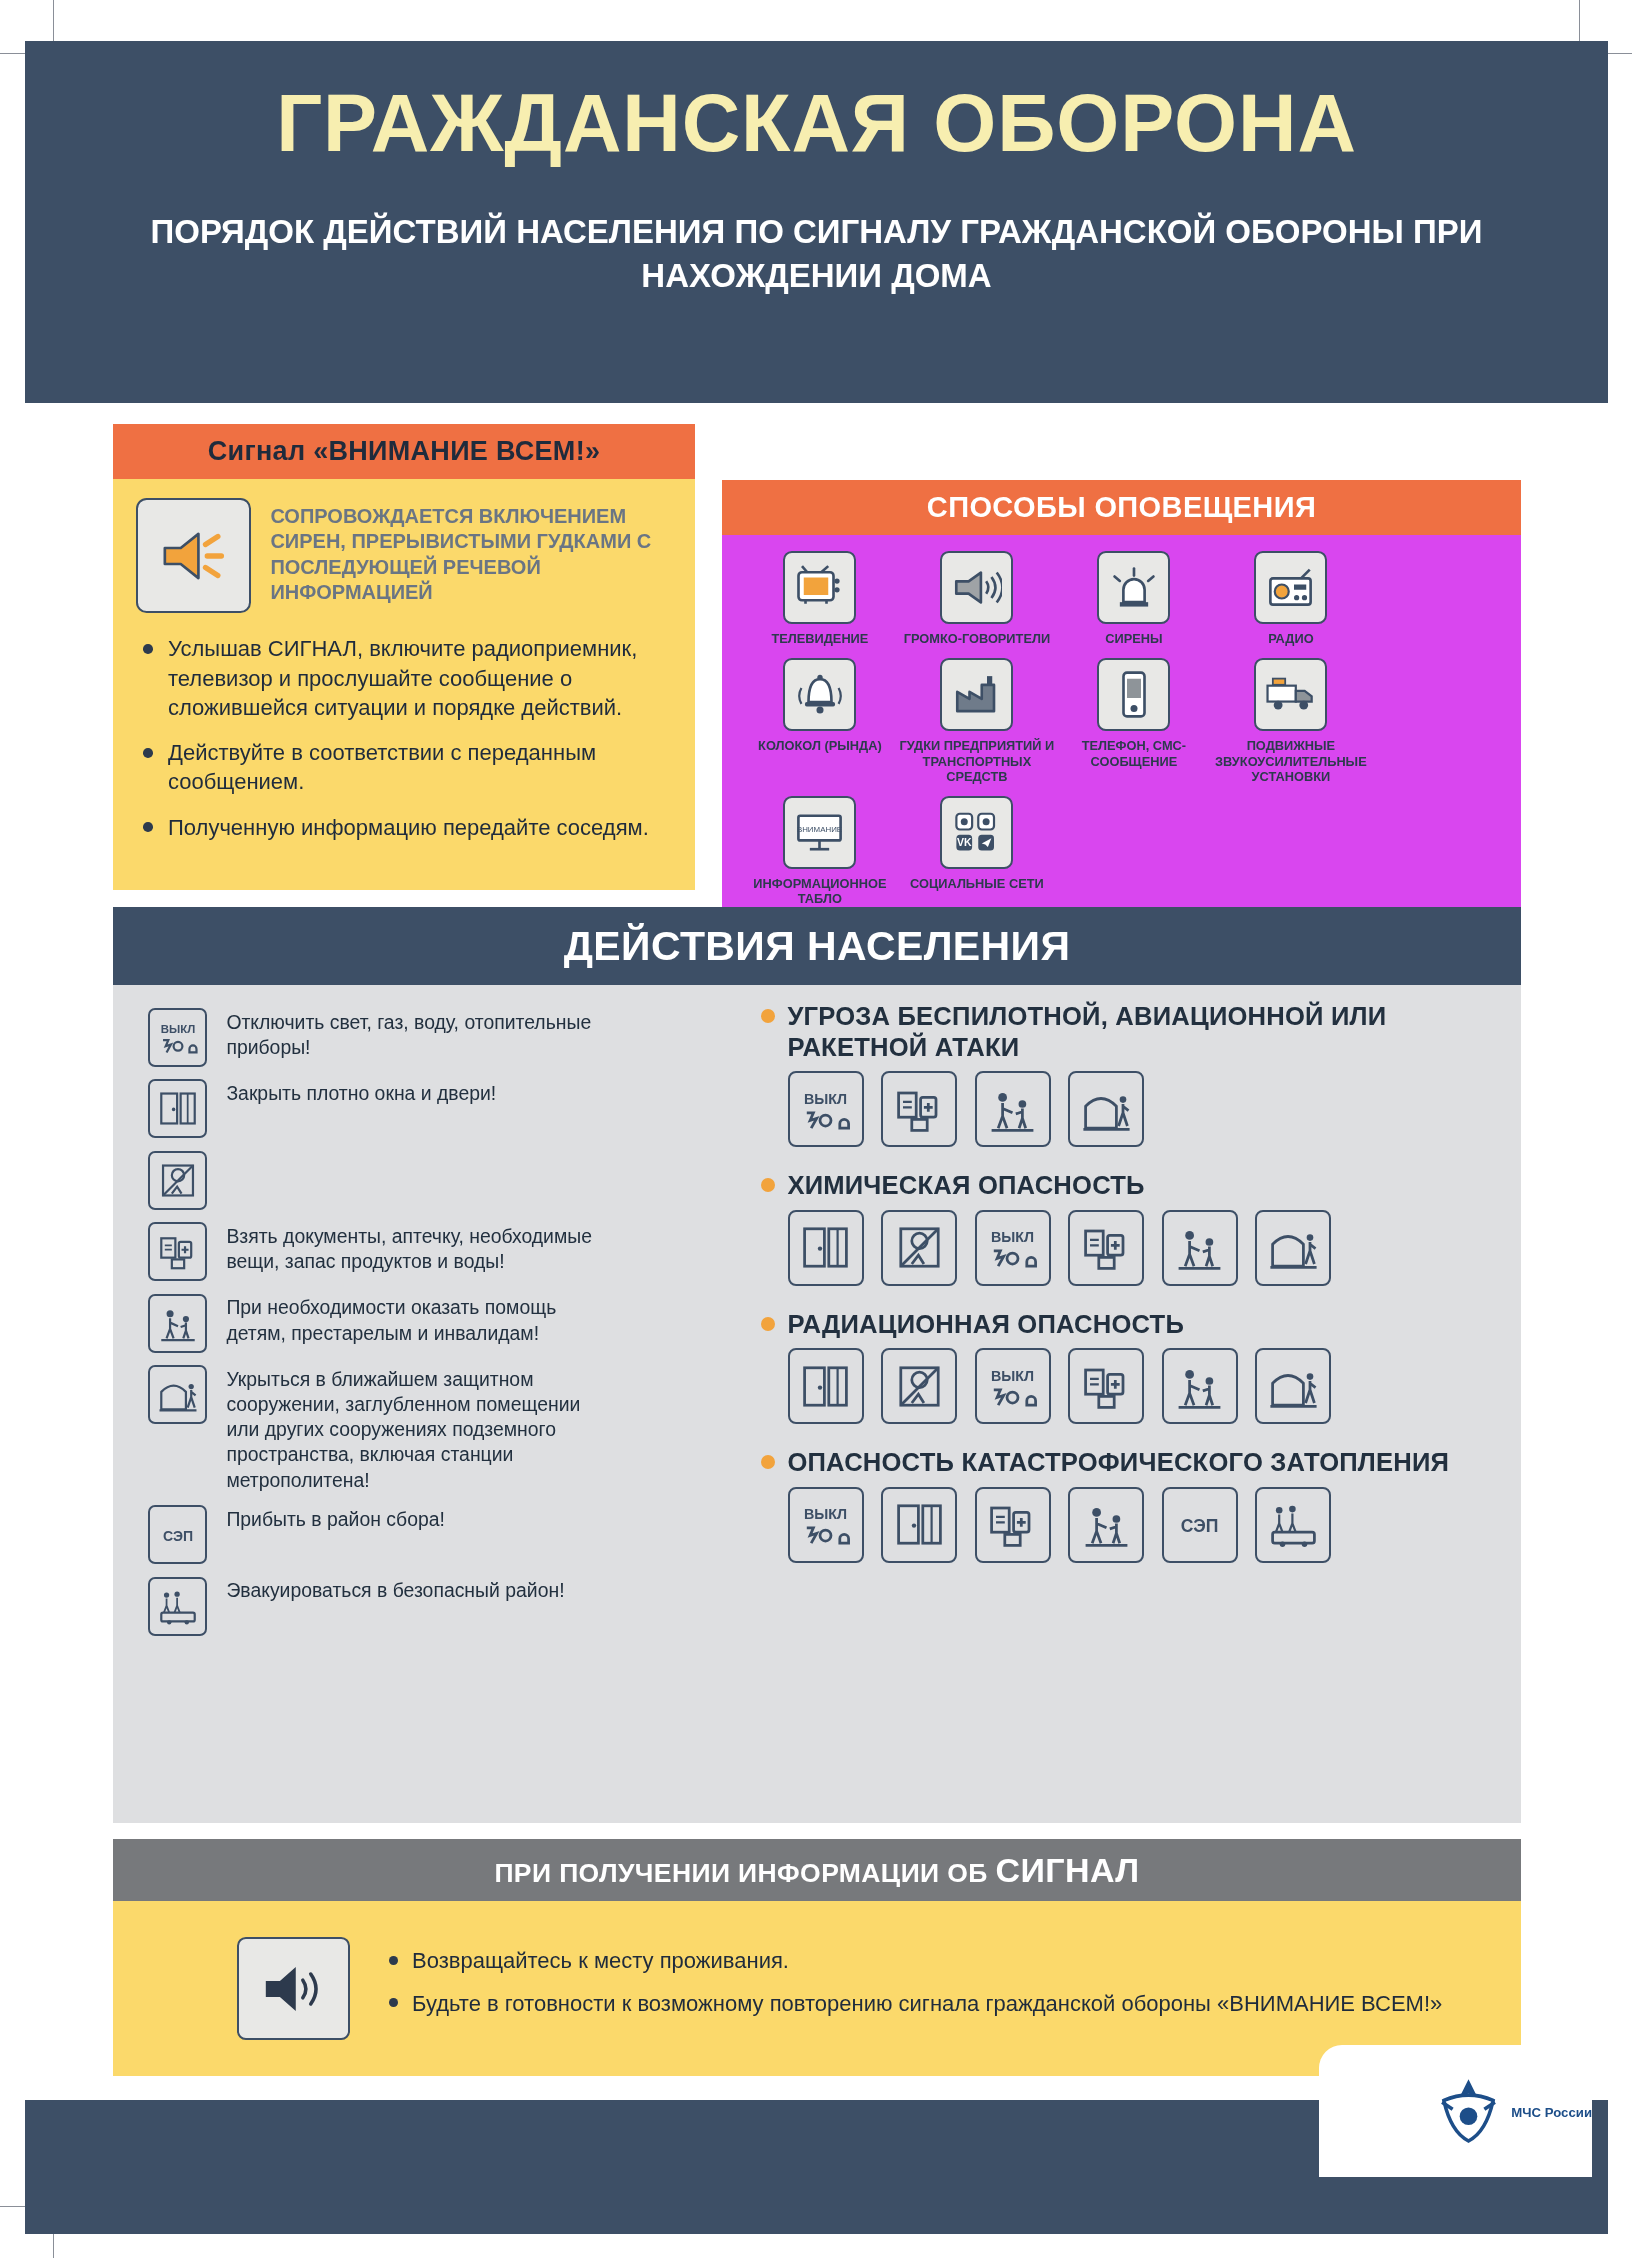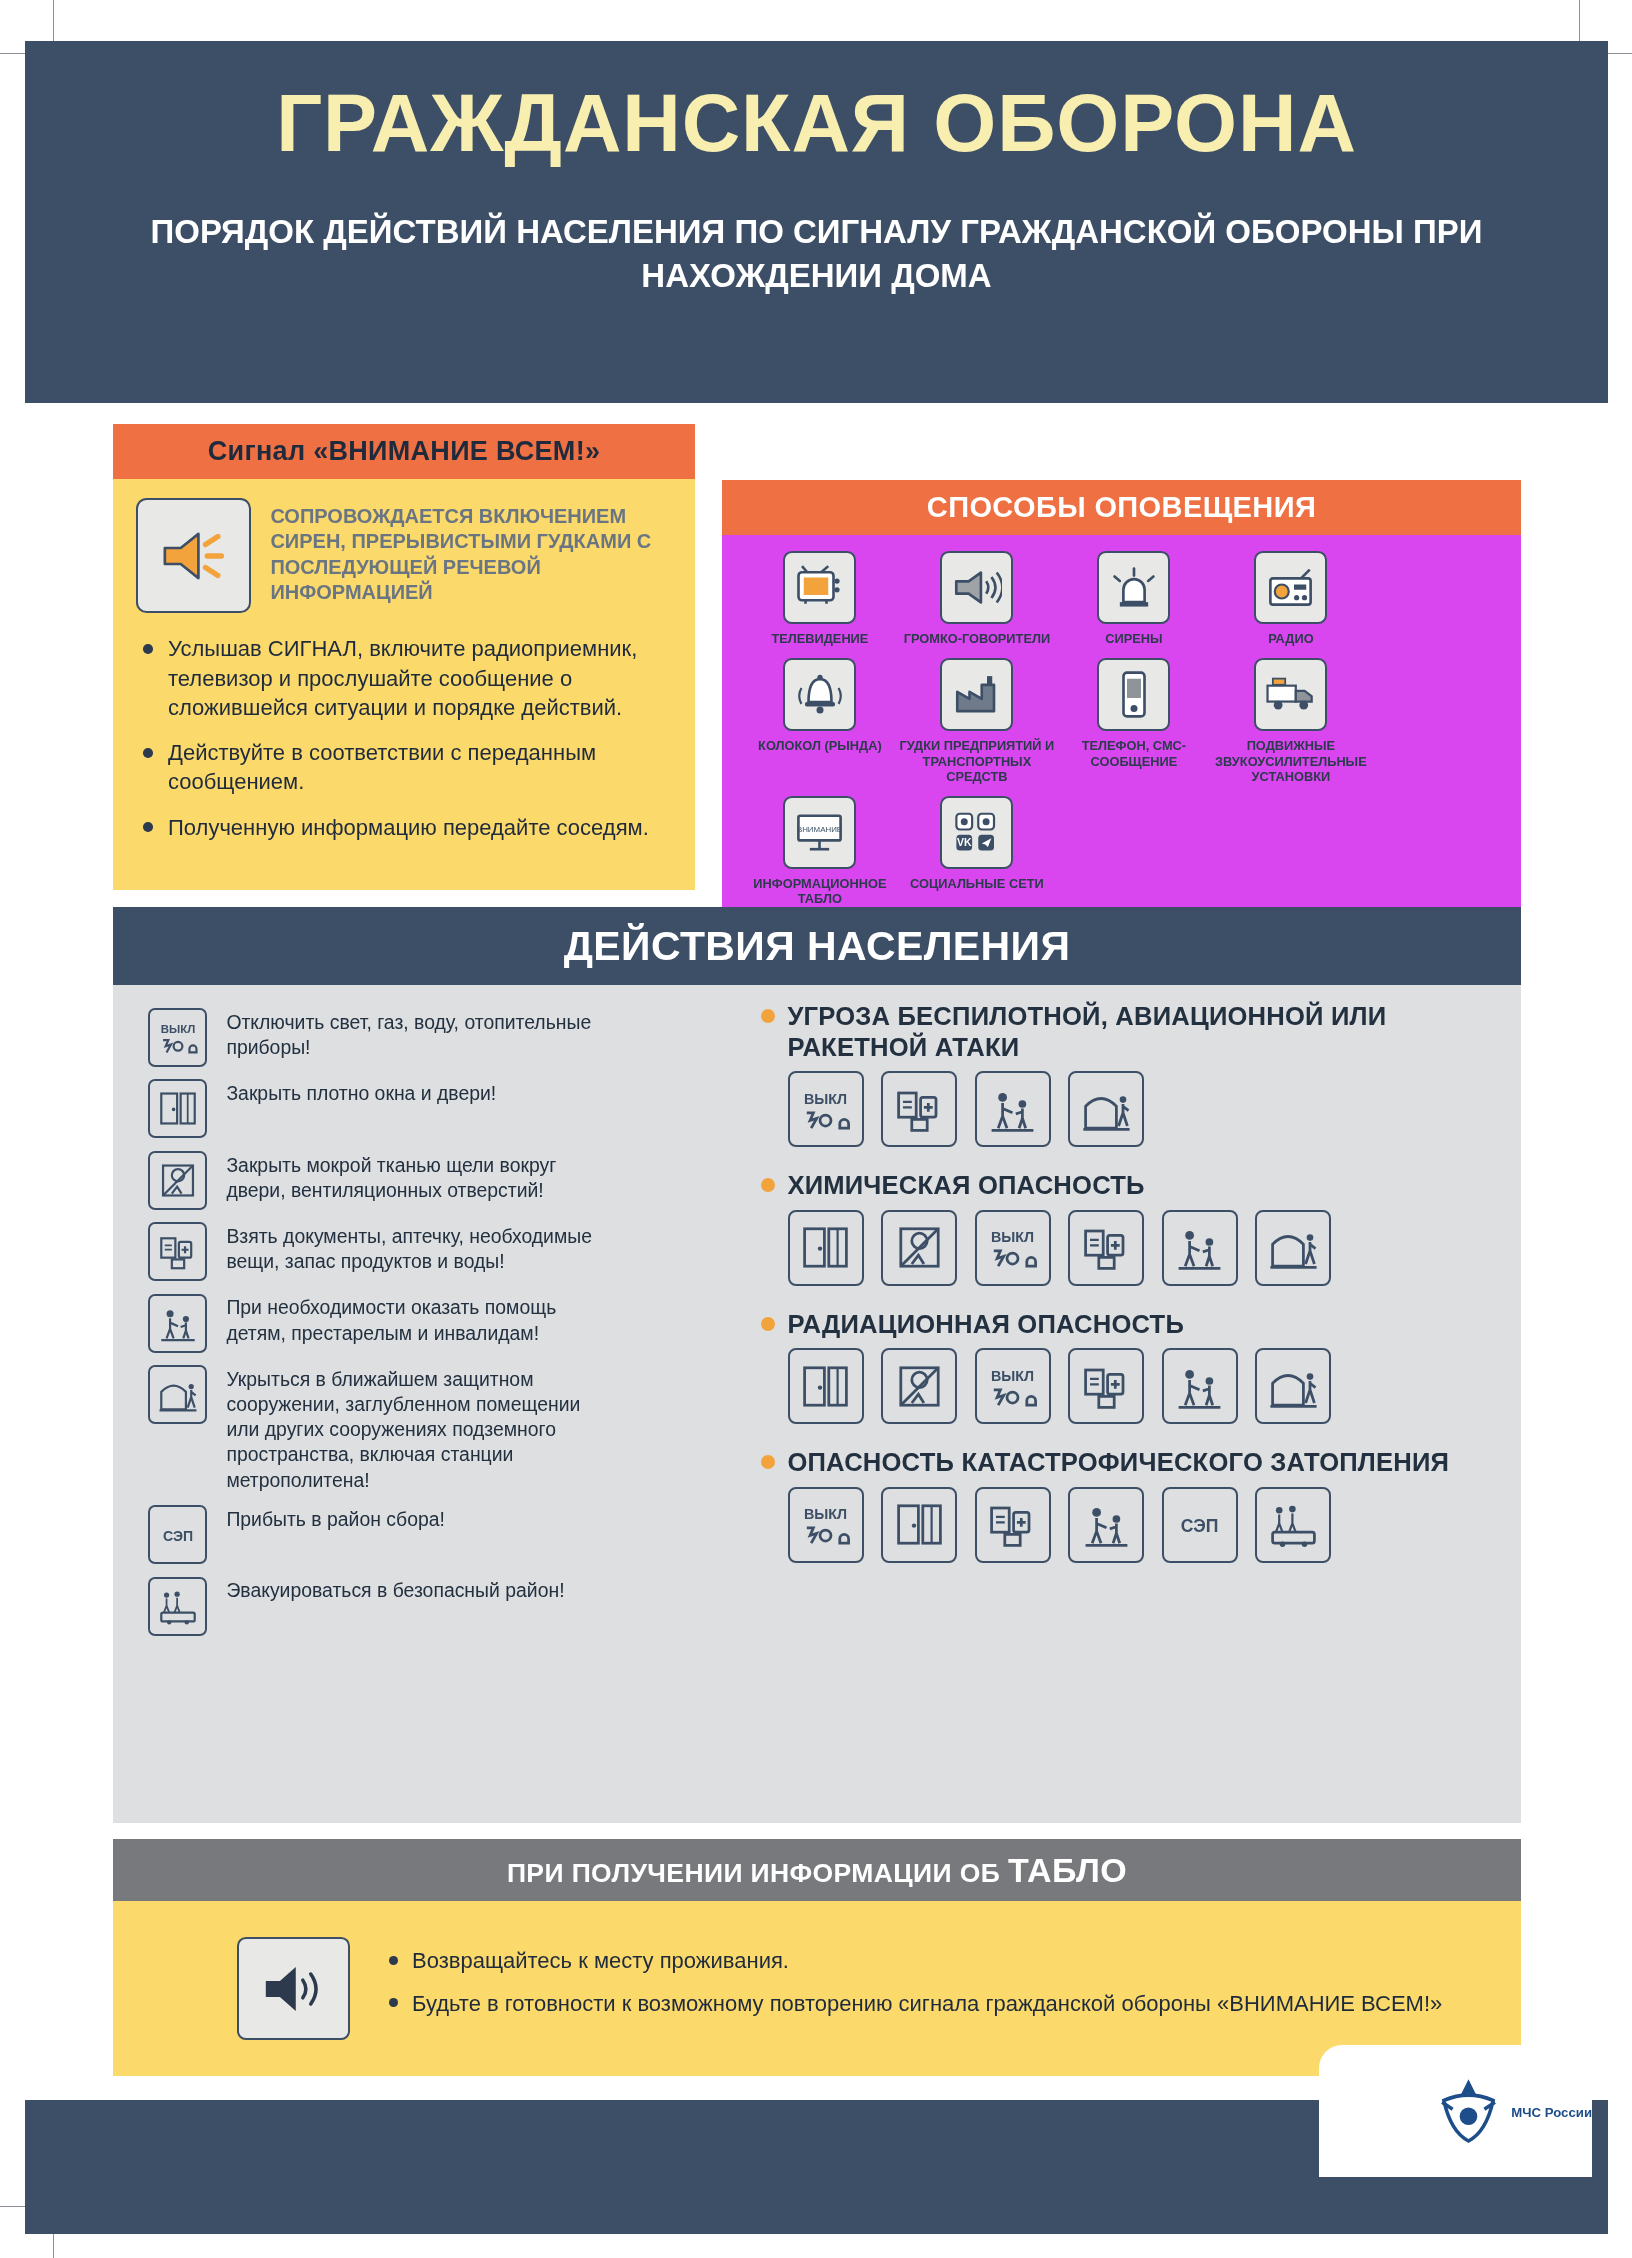--- a/index.html
+++ b/index.html
@@ -332,21 +332,20 @@
 
         <div class="lrow">
           <div class="ico">
             <svg width="44" height="41" viewBox="0 0 50 46">
               <rect x="8" y="6" width="34" height="34" fill="none" stroke="#3d4f66" stroke-width="2.5"></rect>
               <circle cx="25" cy="17" r="7" fill="none" stroke="#3d4f66" stroke-width="2.5"></circle>
               <line x1="8" y1="40" x2="42" y2="6" stroke="#3d4f66" stroke-width="2.5"></line>
               <path d="M18 38 l6 -8 5 8" fill="none" stroke="#3d4f66" stroke-width="2.5"></path>
             </svg>
           </div>
-          <div class="txt">Закрыть мокрой тканью щели вокруг двери, вентиляционных отверстий!</div>
         </div>
 
         <div class="lrow">
           <div class="ico">
             <svg width="44" height="41" viewBox="0 0 50 46">
               <rect x="6" y="8" width="16" height="22" fill="none" stroke="#3d4f66" stroke-width="2.5"></rect>
               <path d="M10 16 h8 M10 21 h8" stroke="#3d4f66" stroke-width="2"></path>
               <rect x="26" y="12" width="14" height="18" rx="2" fill="none" stroke="#3d4f66" stroke-width="2.5"></rect>
               <path d="M33 17 v8 M29 21 h8" stroke="#3d4f66" stroke-width="2.5"></path>
               <rect x="18" y="32" width="14" height="10" fill="none" stroke="#3d4f66" stroke-width="2.5"></rect>
@@ -625,21 +624,21 @@
                   <circle cx="35" cy="41" r="2.5" fill="#3d4f66"></circle>
               </svg>
             </div>
           </div>
         </div>
 
       </div>
     </div>
 
     <div class="otboy-head">
-      <span><span>ПРИ ПОЛУЧЕНИИ ИНФОРМАЦИИ ОБ </span><b>ТАБЛО</b></span>
+      <span><span>ПРИ ПОЛУЧЕНИИ ИНФОРМАЦИИ ОБ </span><b>СИГНАЛ</b></span>
     </div>
     <div class="otboy-box">
       <div class="otboy-ico">
         <svg width="74" height="60" viewBox="0 0 84 68">
           <polygon points="10,25 26,25 44,9 44,59 26,43 10,43" fill="#2d3a4d"></polygon>
           <g stroke="#2d3a4d" stroke-width="4" fill="none" stroke-linecap="round">
             <path d="M52 24 q7 10 0 20"></path>
             <path d="M61 17 q12 17 0 34"></path>
           </g>
         </svg>

